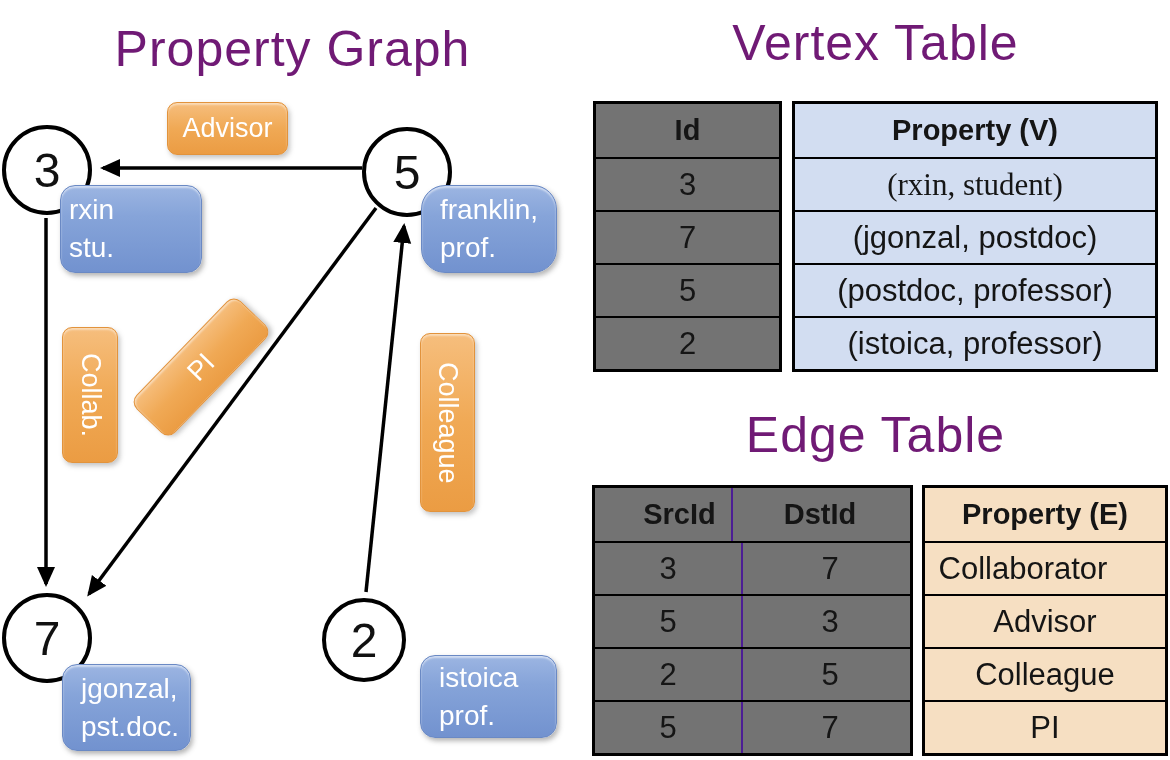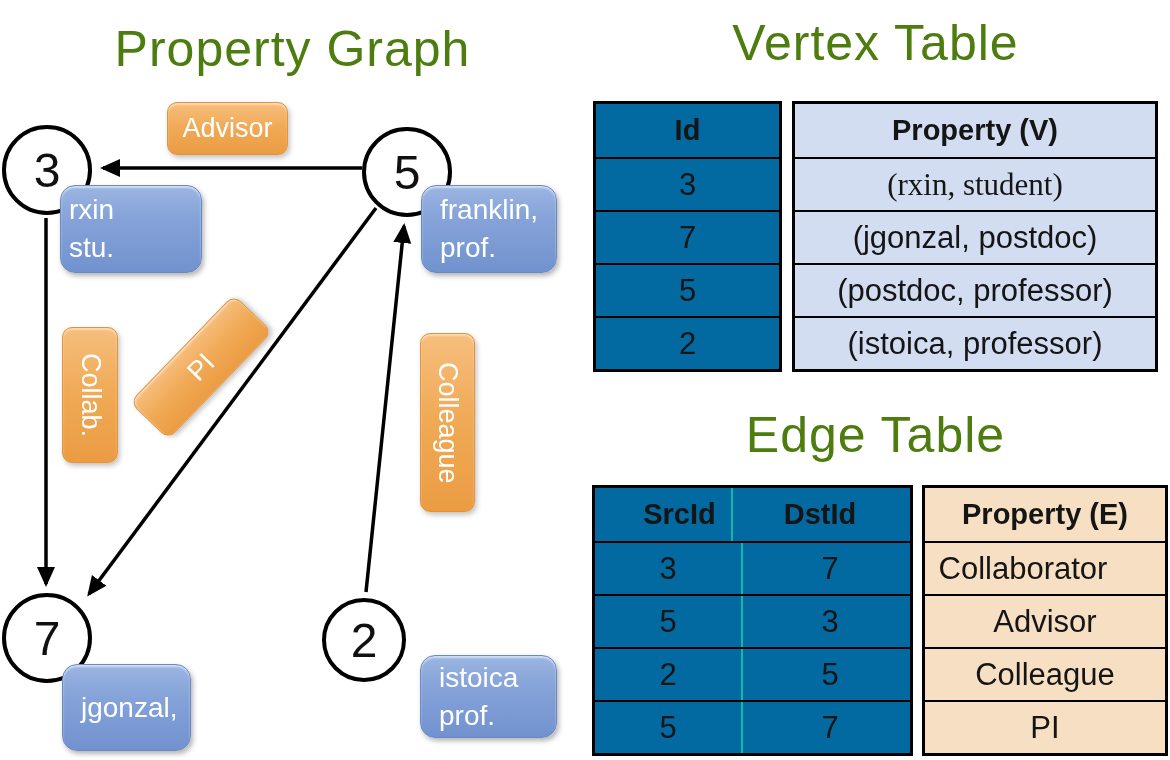--- a/index.html
+++ b/index.html
@@ -3,21 +3,21 @@
 <meta charset="utf-8">
 <style>
   html,body{margin:0;padding:0;background:#ffffff;}
   #stage{
     position:relative;width:1170px;height:760px;overflow:hidden;
     background:#ffffff;font-family:"Liberation Sans",sans-serif;color:#111;
   }
   .abs{position:absolute;}
   
   .big-title{
-    font-size:50px;letter-spacing:1px;color:#4d7c0f;
+    font-size:50px;letter-spacing:1px;color:#701a75;
     text-align:center;white-space:nowrap;font-weight:400;
   }
   
   .gnode{
     position:absolute;border:4px solid #000;border-radius:50%;
     background:#fff;display:flex;align-items:center;justify-content:center;
     font-size:48px;color:#111;box-sizing:border-box;z-index:3;
   }
   
   .pbox{
@@ -34,31 +34,31 @@
     position:absolute;border-radius:10px;z-index:4;
     background:linear-gradient(180deg,#f6be7d 0%,#f0a955 50%,#eb9c43 100%);
     border:1px solid #e2933c;
     box-shadow:2px 3px 5px rgba(110,110,110,.4), inset 0 2px 2px rgba(255,255,255,.45);
     color:#fff;font-size:27px;
     display:flex;align-items:center;justify-content:center;box-sizing:border-box;
   }
   .ebox.vtext{writing-mode:vertical-rl;}
   
   .tbl-wrap{position:absolute;display:flex;}
-  .tbox{border:3px solid #000;box-sizing:border-box;background:#0369a1;}
+  .tbox{border:3px solid #000;box-sizing:border-box;background:#737373;}
   .trow{display:flex;border-top:2px solid #000;}
   .trow:first-child{border-top:none;}
   .tcell{
     display:flex;align-items:center;justify-content:center;
     height:51px;font-size:31px;color:#151515;box-sizing:border-box;
   }
   .trow.hdr .tcell{height:53px;font-size:29px;font-weight:700;}
   .blue-fill{background:#d2ddf1;}
   .peach-fill{background:#f6dfc2;}
-  .cell-split{border-left:2px solid #14b8a6;padding-left:9px;}
+  .cell-split{border-left:2px solid #4c1d95;padding-left:9px;}
   svg{position:absolute;left:0;top:0;z-index:2;}
 </style>
 </head>
 <body>
 
 <div id="stage">
 
   <div class="abs big-title" style="left:0;top:20px;width:585px;">Property Graph</div>
 
   <svg width="585" height="760" viewBox="0 0 585 760">
@@ -83,26 +83,27 @@
     <span>7</span>
   </div>
   <div class="gnode" style="left:322px;top:598px;width:84px;height:84px;">
     <span>2</span>
   </div>
 
   <div class="pbox" style="left:60px;top:185px;width:142px;height:88px;padding-left:8px;">
     <span>rxin</span>
     <span>stu.</span>
   </div>
-  <div class="pbox" style="left:421px;top:185px;width:136px;height:88px;">
+  <div class="pbox" style="left:421px;top:185px;width:136px;height:88px;border-radius:24px;">
     <span>franklin,</span>
     <span>prof.</span>
   </div>
   <div class="pbox" style="left:62px;top:664px;width:129px;height:87px;">
     <span>jgonzal,</span>
+    <span>pst.doc.</span>
   </div>
   <div class="pbox" style="left:420px;top:655px;width:137px;height:83px;">
     <span>istoica</span>
     <span>prof.</span>
   </div>
 
   <div class="ebox" style="left:167px;top:102px;width:121px;height:53px;">Advisor</div>
   <div class="ebox vtext" style="left:62px;top:327px;width:56px;height:136px;">Collab.</div>
   <div class="ebox" style="left:126px;top:340px;width:150px;height:54px;transform:rotate(-46deg);">PI</div>
   <div class="ebox vtext" style="left:420px;top:333px;width:55px;height:179px;">Colleague</div>

